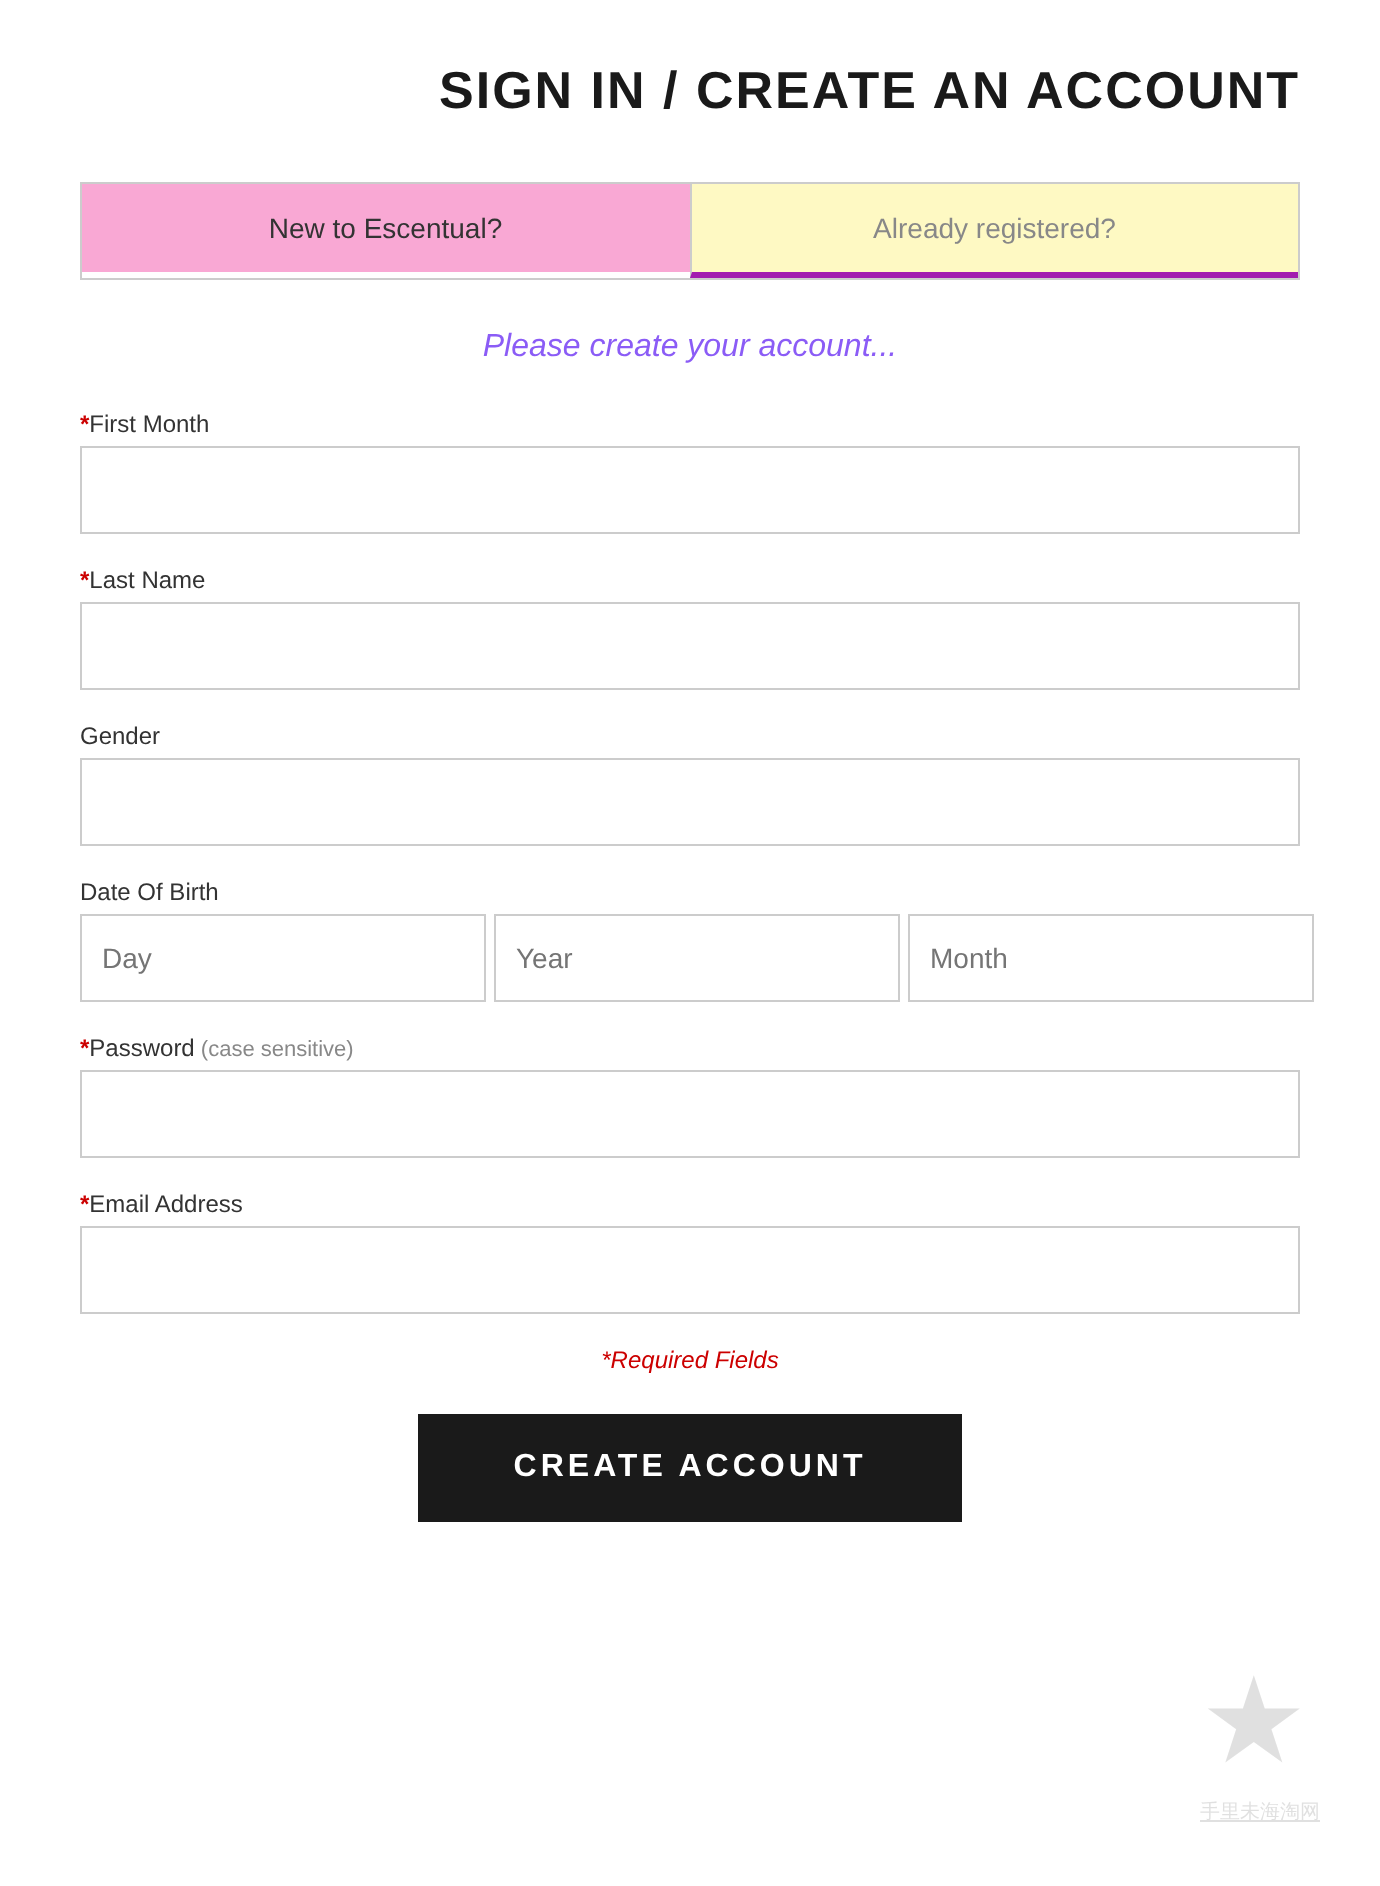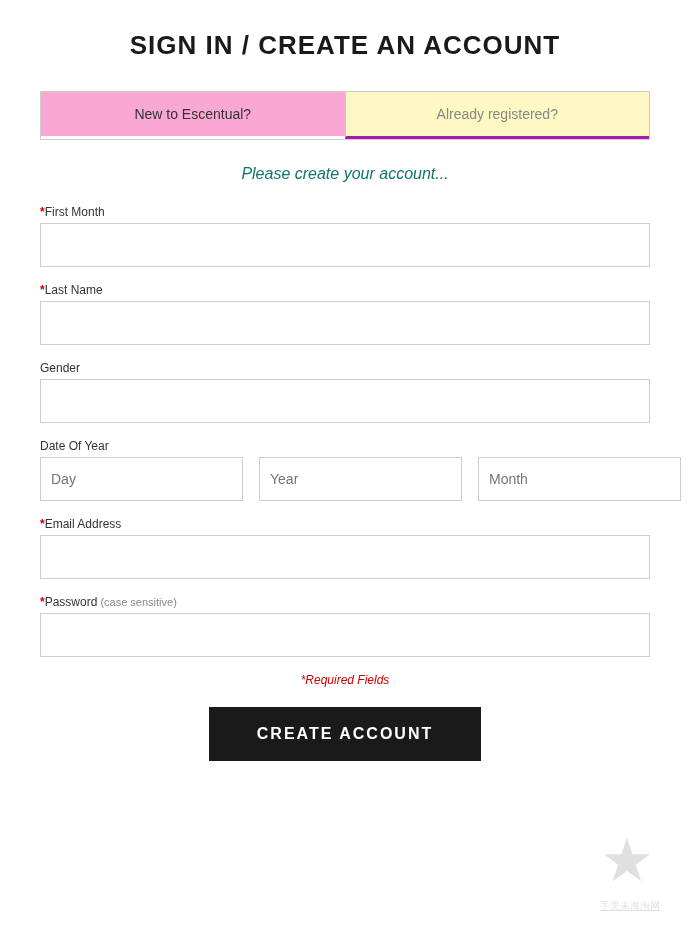--- a/index.html
+++ b/index.html
@@ -19,21 +19,21 @@
 
     .page-container {
       width: 690px;
       min-height: 943px;
       background: #ffffff;
       padding: 30px 40px 40px 40px;
       position: relative;
     }
 
     .page-title {
-      text-align: center;
+      text-align: right;
       font-size: 26px;
       font-weight: bold;
       color: #1a1a1a;
       letter-spacing: 1px;
       margin-bottom: 30px;
     }
 
     .tabs-container {
       display: flex;
       border: 1px solid #cccccc;
@@ -61,21 +61,21 @@
 
     .tab.inactive {
       background: #fef9c3;
       color: #888888;
       border-left: 1px solid #cccccc;
       border-bottom: 3px solid #a21caf;
     }
 
     .subtitle {
       text-align: center;
-      color: #0f766e;
+      color: #8b5cf6;
       font-size: 16px;
       margin-bottom: 22px;
       font-style: italic;
     }
 
     .form-group {
       margin-bottom: 16px;
     }
 
     .field-label {
@@ -102,21 +102,21 @@
       border: 1px solid #cccccc;
       padding: 8px 10px;
       font-size: 14px;
       color: #333333;
       outline: none;
       background: #ffffff;
     }
 
     .dob-container {
       display: flex;
-      gap: 16px;
+      gap: 4px;
     }
 
     .dob-field {
       flex: 1;
       height: 44px;
       border: 1px solid #cccccc;
       padding: 8px 10px;
       font-size: 14px;
       color: #999999;
       outline: none;
@@ -202,41 +202,41 @@
 
   <div class="form-group">
     <label class="field-label">
       <span>Gender</span>
     </label>
     <input type="text" class="form-input" placeholder="" style="">
   </div>
 
   <div class="form-group">
     <label class="field-label">
-      <span>Date Of Year</span>
+      <span>Date Of Birth</span>
     </label>
     <div class="dob-container">
       <input type="text" class="dob-field" placeholder="Day" style="">
       <input type="text" class="dob-field" placeholder="Year" style="">
       <input type="text" class="dob-field month" placeholder="Month" style="">
     </div>
   </div>
 
   <div class="form-group">
     <label class="field-label">
+      <span class="required">*</span><span>Password</span><span class="note"> (case sensitive)</span>
+    </label>
+    <input type="password" class="form-input" placeholder="" style="">
+  </div>
+
+  <div class="form-group">
+    <label class="field-label">
       <span class="required">*</span><span>Email Address</span>
     </label>
     <input type="email" class="form-input" placeholder="" style="">
-  </div>
-
-  <div class="form-group">
-    <label class="field-label">
-      <span class="required">*</span><span>Password</span><span class="note"> (case sensitive)</span>
-    </label>
-    <input type="password" class="form-input" placeholder="" style="">
   </div>
 
 
   <div class="required-note">*Required Fields</div>
 
   <button class="create-account-btn">CREATE ACCOUNT</button>
 
   <div class="watermark">
     <div class="star-icon">
       ★

